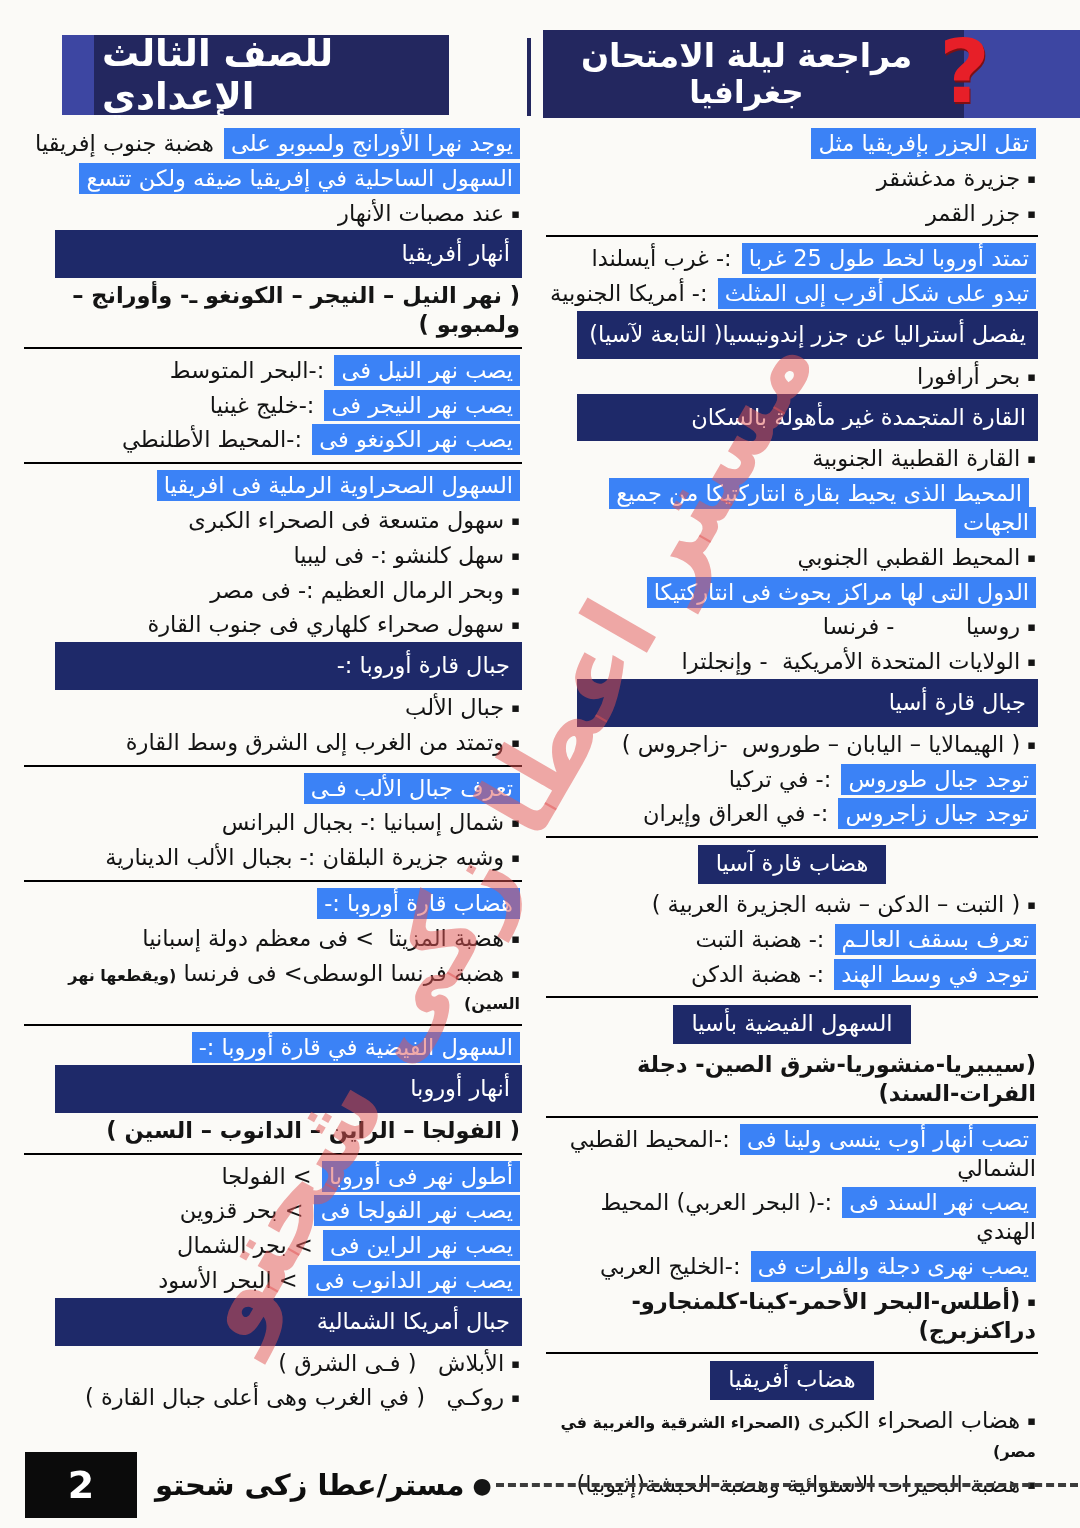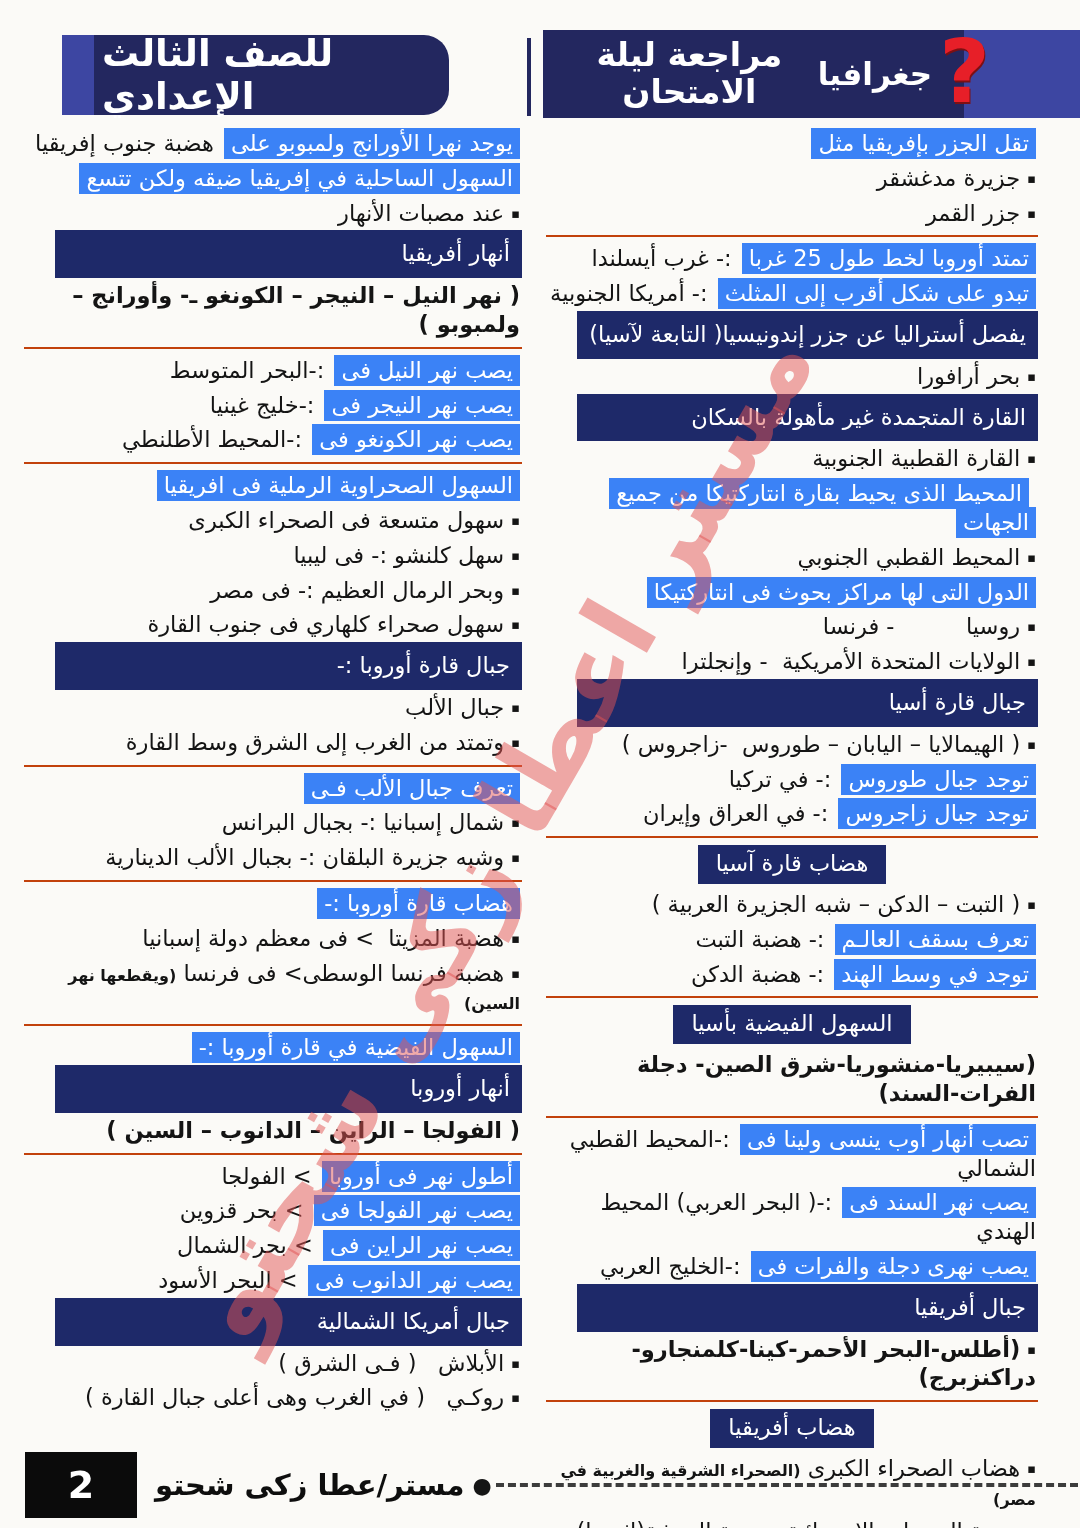--- a/index.html
+++ b/index.html
@@ -7,47 +7,47 @@
     position:relative;width:1080px;height:1528px;margin:0 auto;
     background:#fbfaf7;overflow:hidden;direction:rtl;
     font-family:"DejaVu Sans",sans-serif;color:#141414;
   }
   
   .header{position:absolute;top:30px;left:0;right:0;height:90px;direction:ltr;}
   .hdr-right{position:absolute;right:0;top:0;width:537px;height:88px;background:#23275f;}
   .hdr-right .light{position:absolute;right:0;top:0;width:116px;height:100%;background:#3d46a2;}
   .hdr-right .txt{
     position:absolute;left:18px;right:148px;top:0;bottom:0;
-    display:flex;justify-content:center;align-items:center;
+    display:flex;flex-direction:column;justify-content:center;align-items:center;
     color:#fff;font-weight:bold;text-align:center;line-height:1.12;
   }
   .hdr-right .l1{font-size:33px;}
   .hdr-right .l2{font-size:31px;}
   .qmark{
     position:absolute;right:90px;top:-10px;height:100px;
     font-size:88px;font-weight:bold;color:#e71f28;direction:ltr;
     text-shadow:1px 2px 0 #7d1013;
   }
   .hdr-divider{position:absolute;left:527px;top:8px;width:4px;height:78px;background:#23275f;}
-  .hdr-left{position:absolute;left:62px;top:5px;width:387px;height:80px;background:#23275f;border-radius:25px;}
+  .hdr-left{position:absolute;left:62px;top:5px;width:387px;height:80px;background:#23275f;}
   .hdr-left .light{position:absolute;left:0;top:0;width:32px;height:100%;background:#3d46a2;}
   .hdr-left .txt{
     position:absolute;left:40px;right:10px;top:0;bottom:0;
     display:flex;align-items:center;justify-content:center;
     color:#fff;font-weight:bold;font-size:37px;
   }
   
   .content{
     position:absolute;top:126px;left:0;right:0;
     display:flex;gap:24px;padding:0 42px 0 24px;z-index:1;
   }
   .col{width:492px;}
   .col.left{width:498px;}
   .row{padding:3px 2px;font-size:22.5px;line-height:1.28;text-align:right;}
-  .row.hr{border-top:2px solid #c2410c;margin-top:5px;padding-top:7px;}
+  .row.hr{border-top:2px solid #000000;margin-top:5px;padding-top:7px;}
   .hl{
     background:#3b82f6;color:#fff;padding:2px 7px 3px 7px;
     box-decoration-break:clone;-webkit-box-decoration-break:clone;
   }
   .tx{padding-right:3px;}
   .row.bar{background:#1e2969;color:#fff;padding:9px 12px 10px 12px;margin-left:31px;}
   .row.boxc{text-align:center;}
   .boxc .bx{background:#1e2969;color:#fff;padding:4px 18px 6px 18px;display:inline-block;}
   .row.bullet{text-align:right;}
   .row.bullet.bold{font-weight:bold;}
@@ -118,21 +118,20 @@
         <div class="row"><span class="hl">توجد جبال زاجروس</span><span class="tx"> :- في العراق وإيران</span></div>
         <div class="row boxc hr"><span class="bx">هضاب قارة آسيا</span></div>
         <div class="row bullet"><span class="blt">▪</span><span>( التبت – الدكن – شبه الجزيرة العربية )</span></div>
         <div class="row"><span class="hl">تعرف بسقف العالـم</span><span class="tx"> :- هضبة التبت</span></div>
         <div class="row"><span class="hl">توجد في وسط الهند</span><span class="tx"> :- هضبة الدكن</span></div>
         <div class="row boxc hr"><span class="bx">السهول الفيضية بأسيا</span></div>
         <div class="row pb">(سيبيريا-منشوريا-شرق الصين- دجلة الفرات-السند)</div>
         <div class="row hr"><span class="hl">تصب أنهار أوب ينسى ولينا فى</span><span class="tx"> :-المحيط القطبي الشمالي</span></div>
         <div class="row"><span class="hl">يصب نهر السند فى</span><span class="tx"> :-( البحر العربي) المحيط الهندي</span></div>
         <div class="row"><span class="hl">يصب نهرى دجلة والفرات فى</span><span class="tx"> :-الخليج العربي</span></div>
-        <div class="row bar">جبال أفريقيا</div>
         <div class="row bullet bold"><span class="blt">▪</span><span>(أطلس-البحر الأحمر-كينا-كلمنجارو-دراكنزبرج)</span></div>
         <div class="row boxc hr"><span class="bx">هضاب أفريقيا</span></div>
         <div class="row bullet"><span class="blt">▪</span><span>هضاب الصحراء الكبرى </span><span class="small">(الصحراء الشرقية والغربية في مصر)</span></div>
         <div class="row bullet"><span class="blt">▪</span><span>هضبة البحيرات الاستوائية وهضبة الحبشة(إثيوبيا)</span></div>
       </div>
     <div class="col left" id="col-left">
         <div class="row"><span class="hl">يوجد نهرا الأورانج ولمبوبو على</span><span class="tx"> هضبة جنوب إفريقيا</span></div>
         <div class="row"><span class="hl">السهول الساحلية في إفريقيا ضيقه ولكن تتسع</span></div>
         <div class="row bullet"><span class="blt">▪</span><span>عند مصبات الأنهار</span></div>
         <div class="row bar">أنهار أفريقيا</div>

